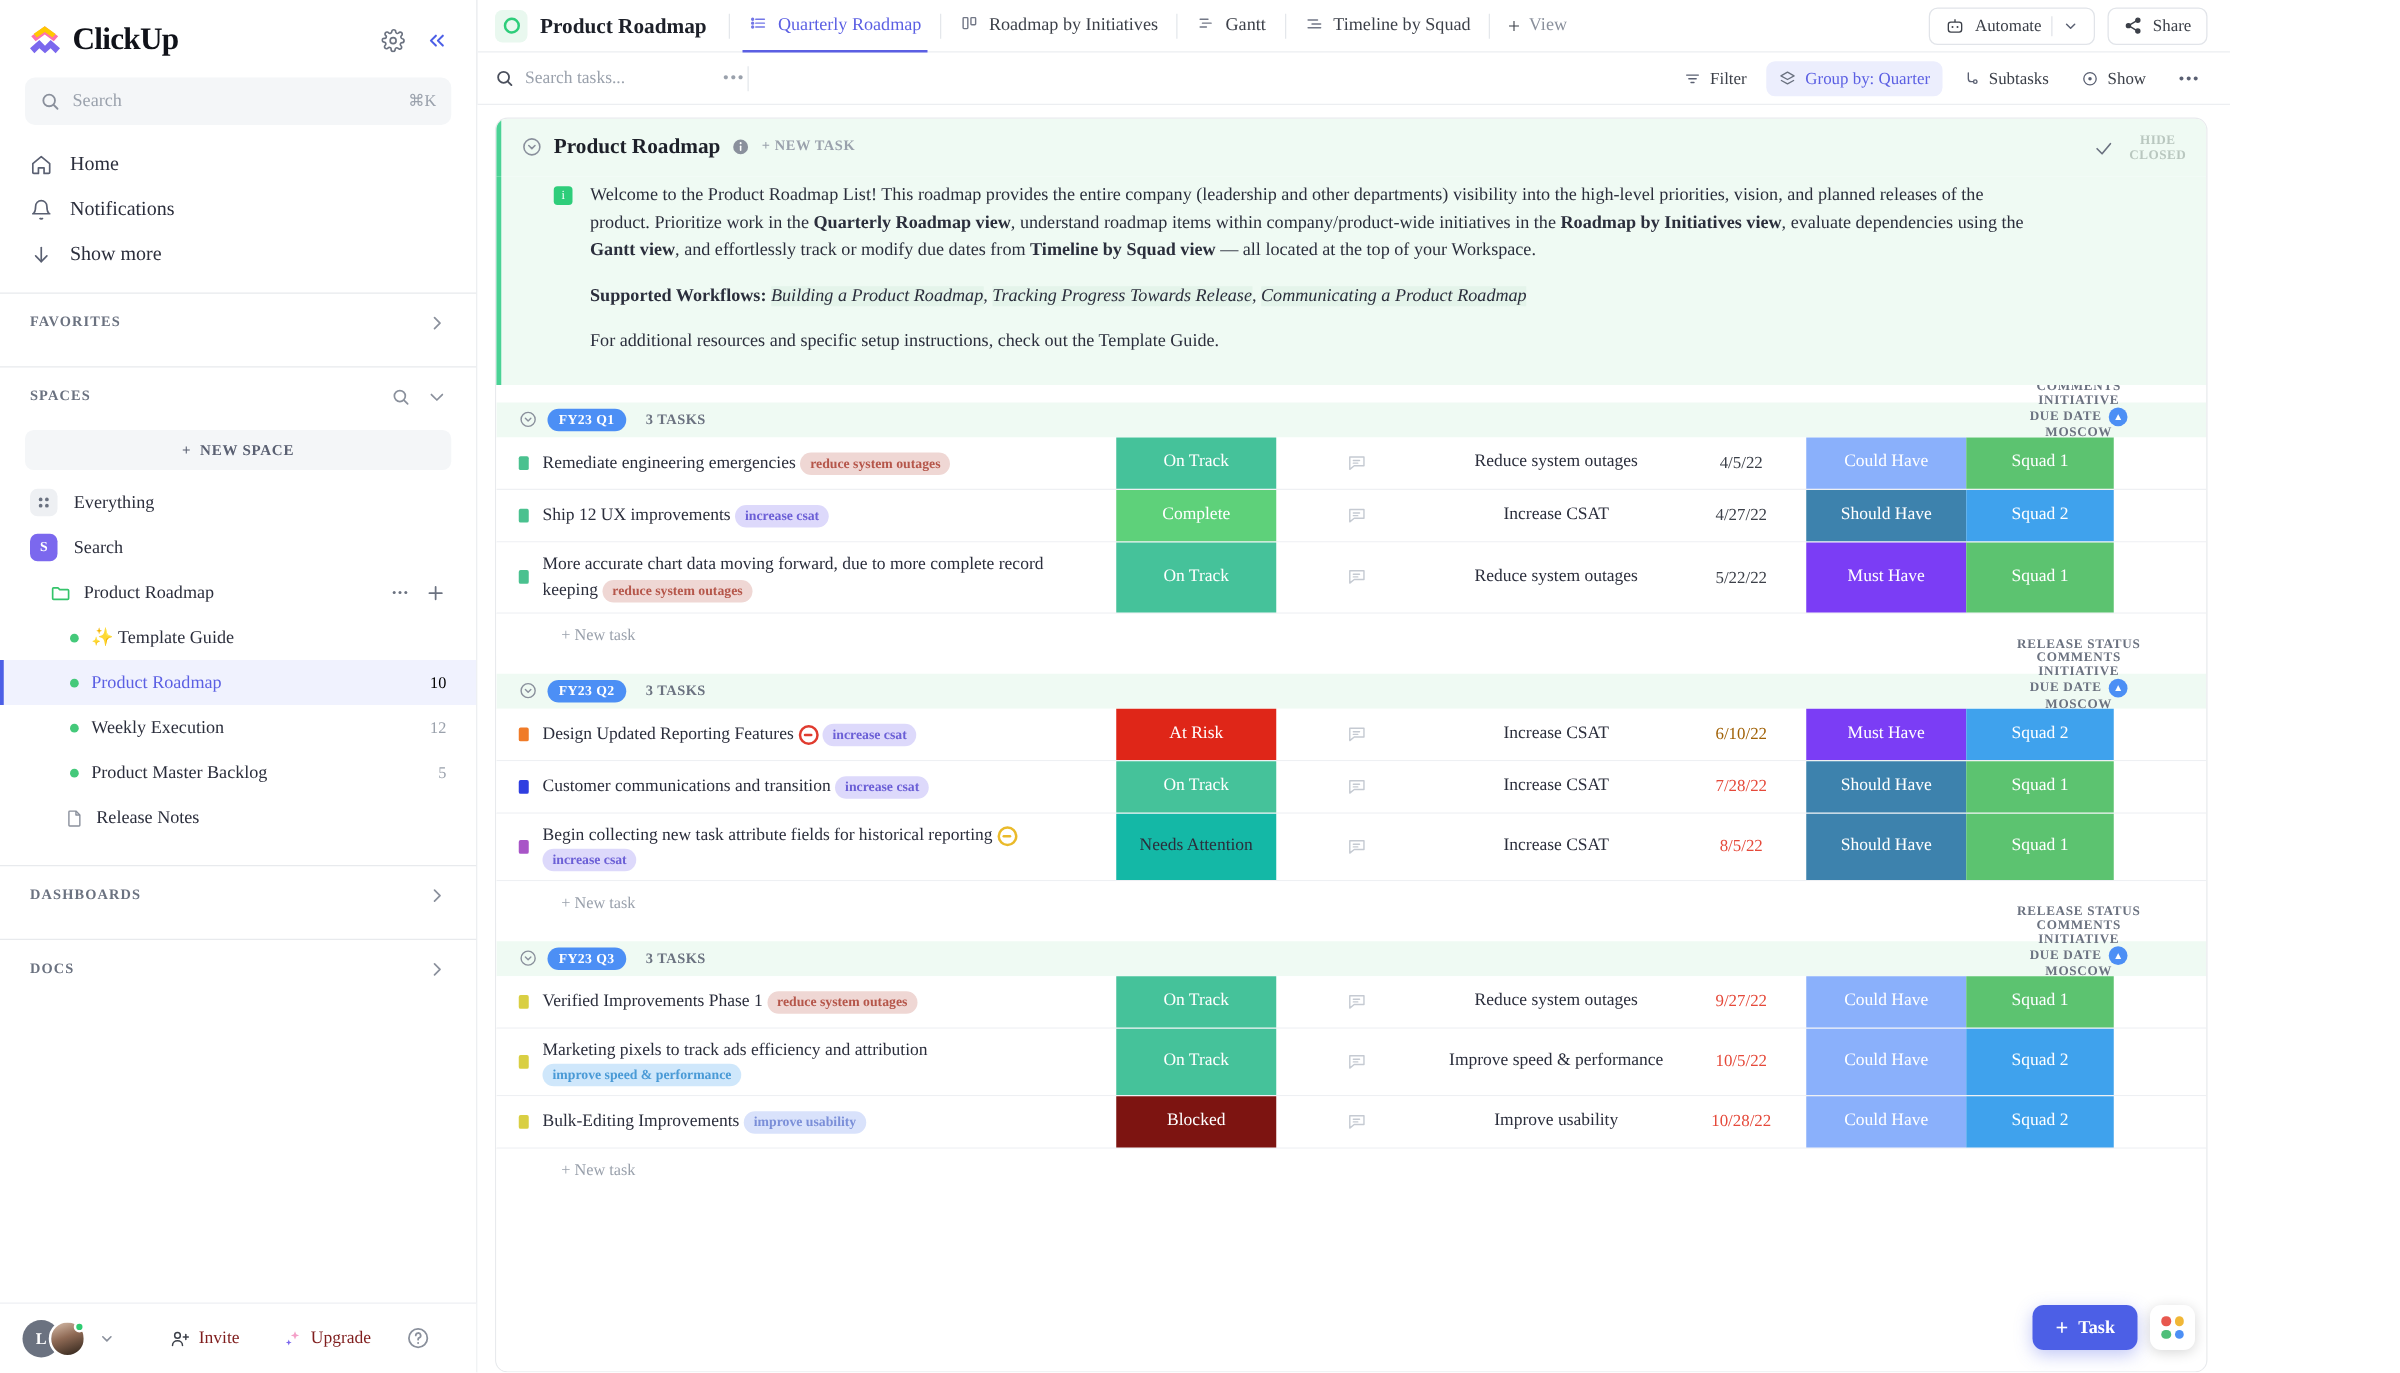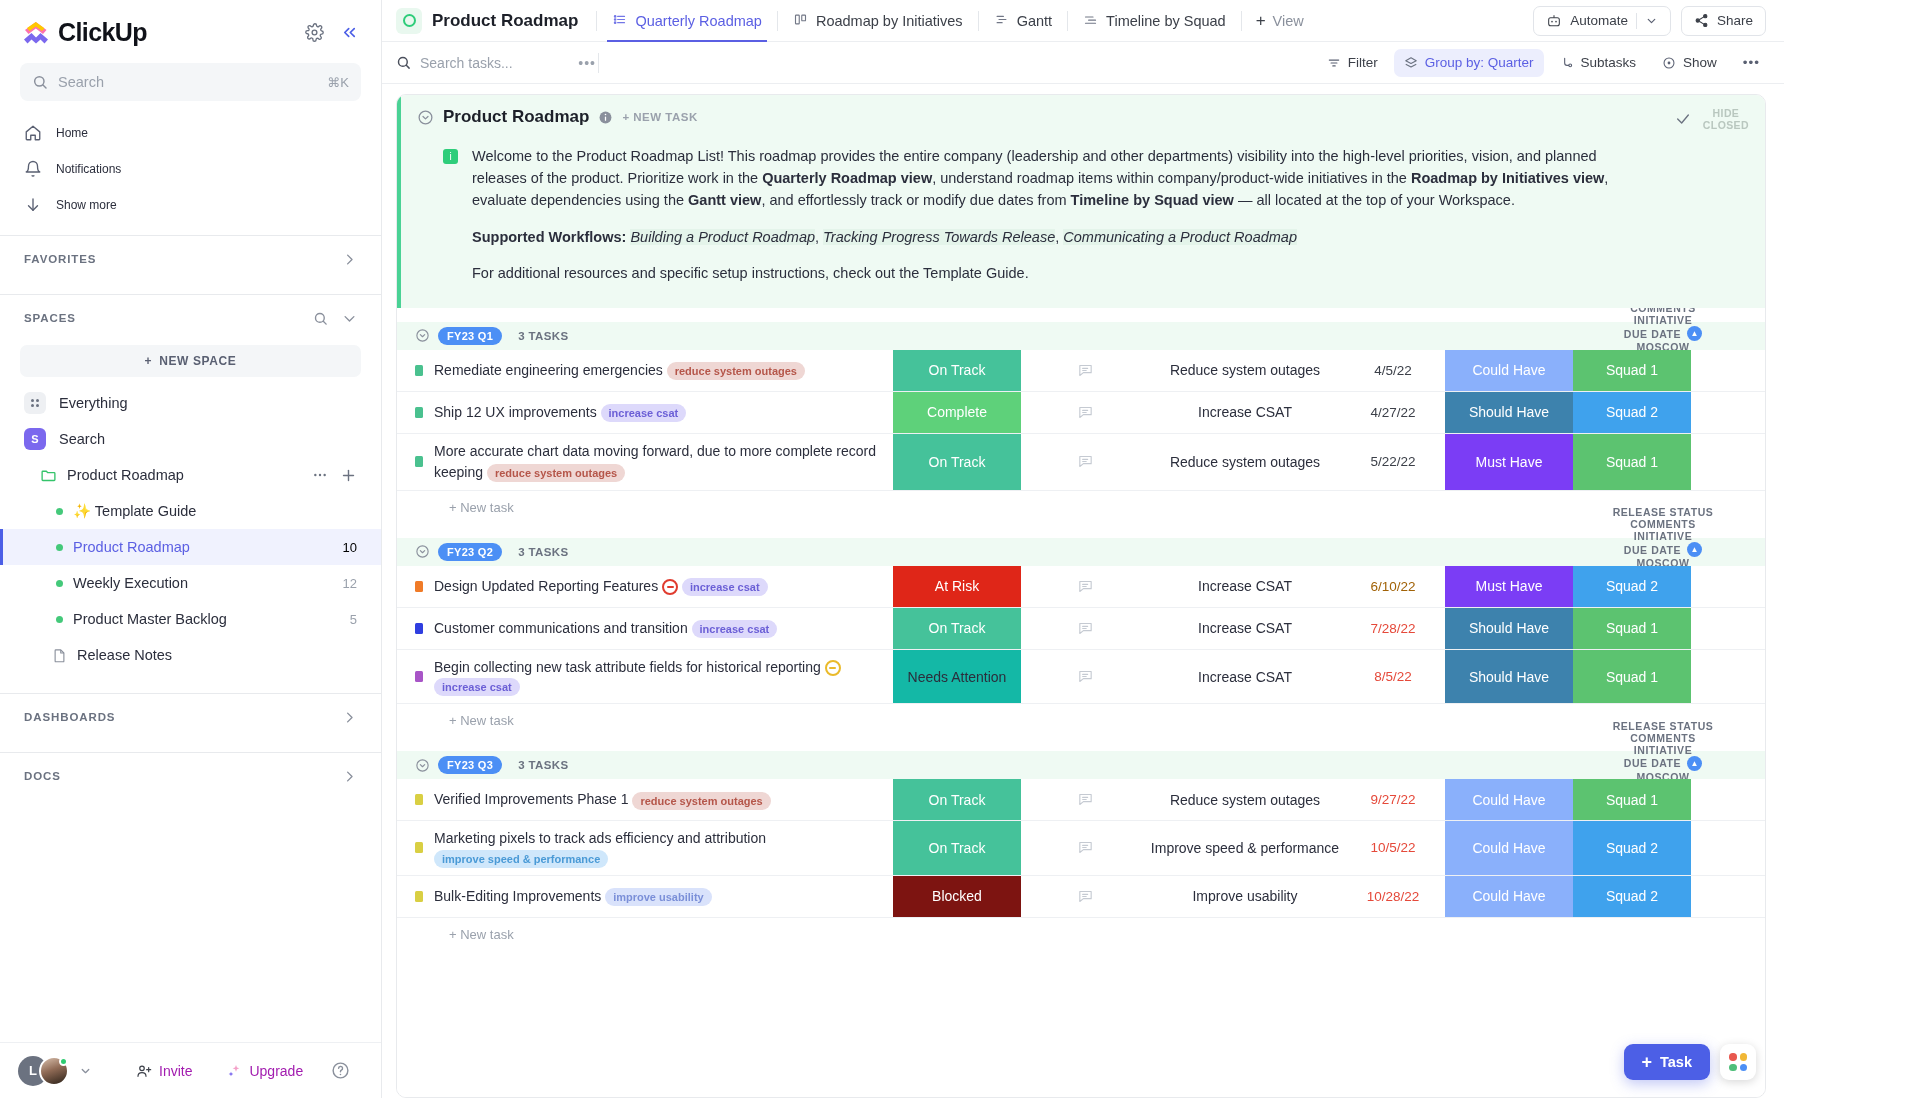--- a/index.html
+++ b/index.html
@@ -4,21 +4,21 @@
 <style>
   * { box-sizing: border-box; margin:0; padding:0; }
   html,body { width:1920px; height:1098px; overflow:hidden; }
   body {
     font-family: "Liberation Sans", sans-serif;
     background:#ffffff;
     color:#2b2e3c;
     font-size:14px;
     -webkit-font-smoothing:antialiased;
   }
-  .app { display:flex; width:1784px; height:1098px; }
+  .app { display:flex; width:1784px; height:1098px;font-family:Liberation Serif, serif; }
 
   
   .sidebar {
     width:382px; height:1098px; background:#fff;
     border-right:1px solid #e8eaed;
     display:flex; flex-direction:column; position:relative;
   }
   .sb-top { padding:18px 22px 10px 22px; display:flex; align-items:center; justify-content:space-between; }
   .logo { display:flex; align-items:center; gap:8px; }
   .logo-mark { width:28px; height:26px; position:relative; }
@@ -30,21 +30,21 @@
   .search-box {
     margin:6px 20px 14px 20px; height:38px; background:#f4f6f8; border-radius:8px;
     display:flex; align-items:center; padding:0 12px; gap:10px;
   }
   .search-box .ph { color:#9aa1ac; font-size:14.5px; flex:1; }
   .search-box .kbd { color:#9aa1ac; font-size:13px; }
 
   .nav-list { padding:0 12px; }
   .nav-item {
     display:flex; align-items:center; gap:14px; height:36px; padding:0 12px;
-    border-radius:7px; color:#2b2e3c; font-size:12px; cursor:pointer;
+    border-radius:7px; color:#2b2e3c; font-size:16px; cursor:pointer;
   }
 
   .sb-sep { height:1px; background:#e8eaed; margin:12px 0 0 0; }
 
   .sect-head {
     display:flex; align-items:center; justify-content:space-between;
     padding:0 24px; height:46px; color:#6b7280;
     font-size:11.5px; font-weight:700; letter-spacing:0.9px;
   }
   .sect-head .sh-icons { display:flex; align-items:center; gap:14px; }
@@ -85,21 +85,21 @@
     display:flex; align-items:center; padding:0 18px; gap:10px;
   }
   .avatars { display:flex; align-items:center; }
   .av1 { width:30px; height:30px; border-radius:50%; background:#6b7280; color:#fff;
          display:flex; align-items:center; justify-content:center; font-size:13px; font-weight:600; }
   .av2 { width:30px; height:30px; border-radius:50%; margin-left:-9px; border:2px solid #fff;
          background:linear-gradient(160deg,#d9c0ad 0%,#8f6a55 45%,#2b2118 100%); position:relative; }
   .av2 .online { position:absolute; right:-1px; top:-1px; width:9px; height:9px; border-radius:50%;
                  background:#2ecc71; border:2px solid #fff; }
   .pill-btn { display:flex; align-items:center; gap:7px; height:32px; padding:0 12px;
-              border-radius:7px; font-size:14px; color:#a21caf; cursor:pointer;justify-content:flex-end; }
+              border-radius:7px; font-size:14px; color:#7f1d1d; cursor:pointer;justify-content:flex-end; }
 
   
   .main { flex:1; display:flex; flex-direction:column; min-width:0; background:#fff; }
 
   .topbar {
     height:42px; display:flex; align-items:center; padding:0 18px 0 14px;
     border-bottom:1px solid #eceef1; gap:0; flex-shrink:0;
   }
   .list-chip { width:26px; height:26px; border-radius:6px; background:#e9f8ef;
                display:flex; align-items:center; justify-content:center; margin-right:10px; }

